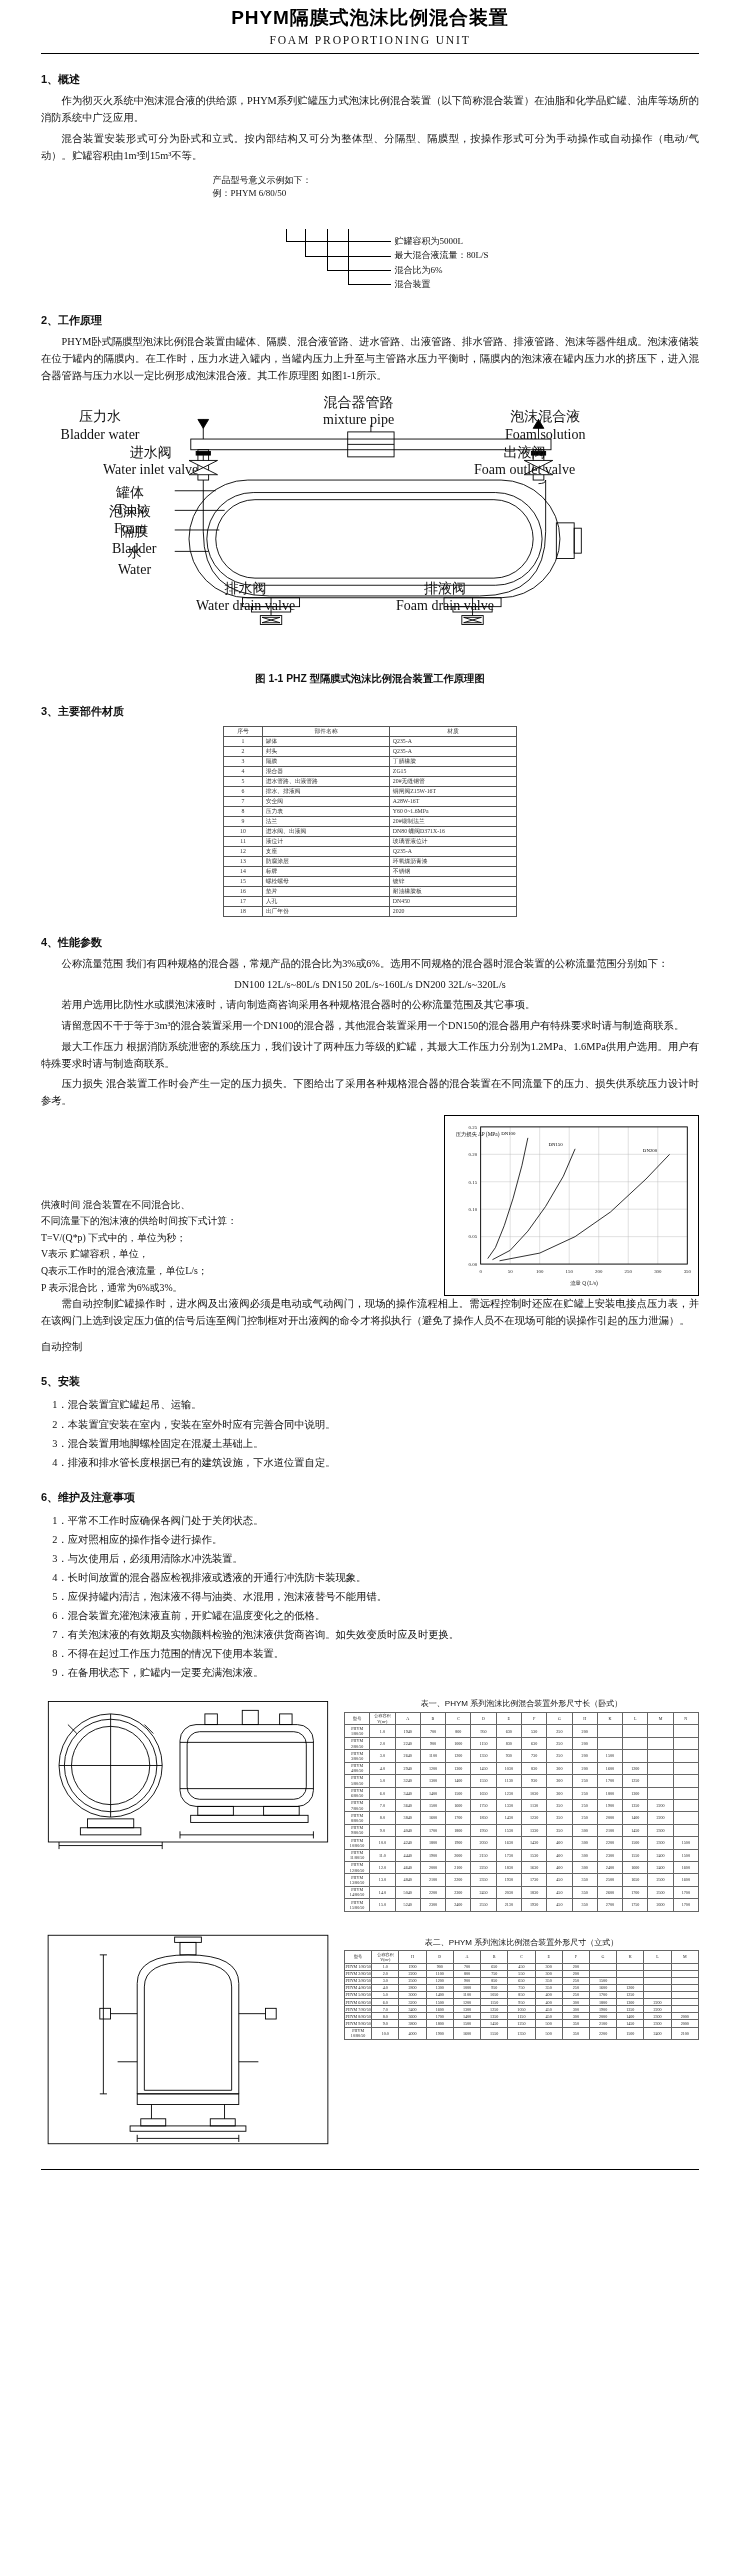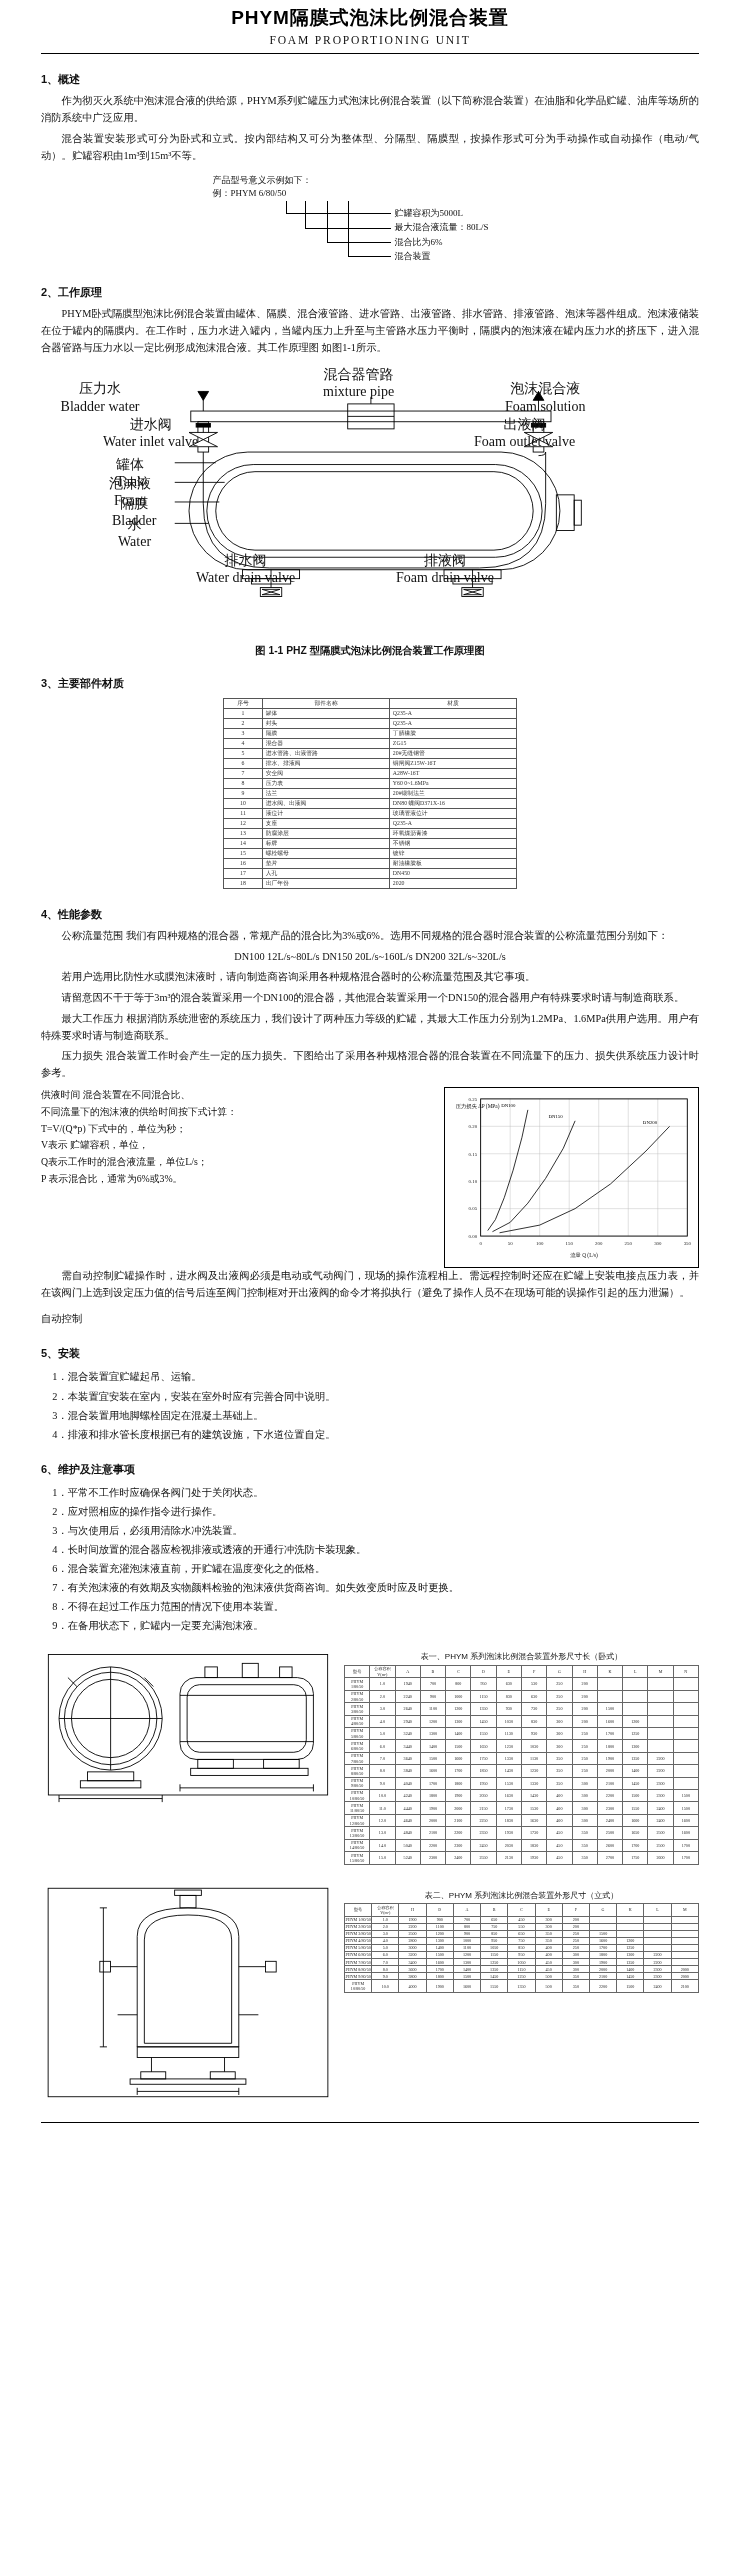--- a/index.html
+++ b/index.html
@@ -69,20 +69,21 @@
     position:relative;
     font-size:9px;
     line-height:1.5;
   }
   .modelcode .mc-head{margin-left:34px;}
   .modelcode .mc-ex{margin-left:34px;}
   .mc-lines{
     position:relative;
     height:66px;
     margin-left:107px;
+    margin-top:28px;
   }
   .mc-lines .vert{
     position:absolute;
     width:0.9px;background:#000;top:0;
   }
   .mc-lines .horiz{
     position:absolute;
     height:0.9px;background:#000;
   }
   .mc-lines .lbl{
@@ -115,21 +116,21 @@
     width:294px;
   }
   table.mat td{
     border:0.9px solid #555;
     padding:0.9px 2.7px;
     line-height:1.25;
     color:#333;
   }
   table.mat td.c{text-align:center;}
   
-  .chart-row{display:flex;gap:10.7px;margin-top:5.3px;}
+  .chart-row{display:flex;gap:10.7px;margin-top:5.3px;align-items:flex-end;}
   .chart-left{flex:1;font-size:9.8px;line-height:1.7;}
   .chart-box{
     width:255px;
     border:0.9px solid #000;
     background:#fff;
     padding:0;
     box-sizing:border-box;
   }
   
   .tbl-cap{
@@ -474,20 +475,21 @@
     <li>3．混合装置用地脚螺栓固定在混凝土基础上。</li>
     <li>4．排液和排水管长度根据已有的建筑设施，下水道位置自定。</li>
   </ol>
 
   <h2 class="section">6、维护及注意事项</h2>
   <ol class="plain">
     <li>1．平常不工作时应确保各阀门处于关闭状态。</li>
     <li>2．应对照相应的操作指令进行操作。</li>
     <li>3．与次使用后，必须用清除水冲洗装置。</li>
     <li>4．长时间放置的混合器应检视排液或透液的开通行冲洗防卡装现象。</li>
+    <li>5．应保持罐内清洁，泡沫液不得与油类、水混用，泡沫液替号不能用错。</li>
     <li>6．混合装置充灌泡沫液直前，开贮罐在温度变化之的低格。</li>
     <li>7．有关泡沫液的有效期及实物颜料检验的泡沫液供货商咨询。如失效变质时应及时更换。</li>
     <li>8．不得在起过工作压力范围的情况下使用本装置。</li>
     <li>9．在备用状态下，贮罐内一定要充满泡沫液。</li>
   </ol>
 
   <div class="bottom-block">
     <div class="draw-col">
       <svg width="294" height="169" viewBox="0 0 330 190">
         <g fill="none" stroke="#000" stroke-width="1">

